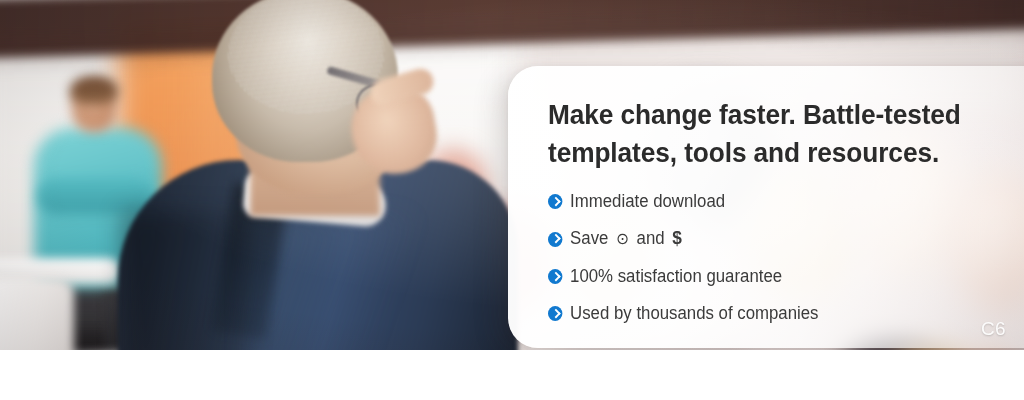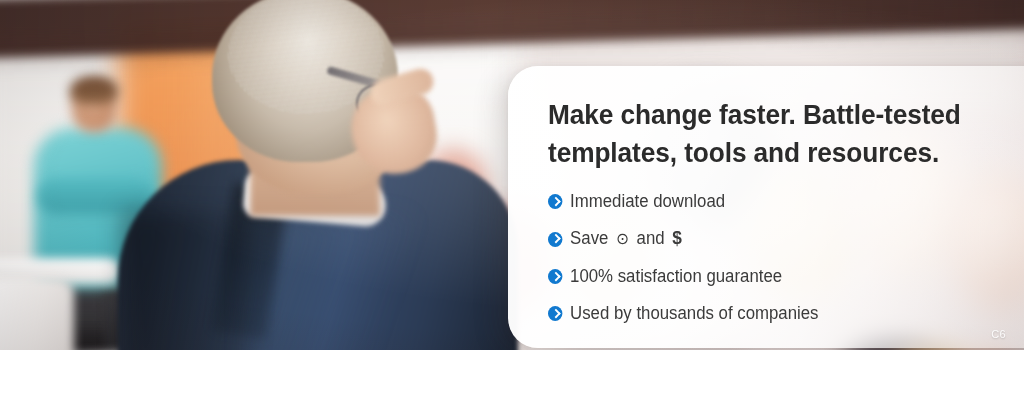--- a/index.html
+++ b/index.html
@@ -518,21 +518,21 @@
   .bullet-text { white-space: nowrap; }
   .glyph-clock { font-size: 16px; }
   .glyph-dollar { font-weight: 700; font-size: 18px; }
 
   
   .watermark {
     position: absolute;
     right: 18px;
     bottom: 10px;
     font-family: "Liberation Sans", "DejaVu Sans", sans-serif;
-    font-size: 11px;
+    font-size: 19px;
     color: rgba(255,255,255,.92);
     letter-spacing: .4px;
     text-shadow: 0 1px 2px rgba(0,0,0,.18);
     text-align: center;
   }
 </style>
 </head>
 <body>
 
 <div id="stage">

